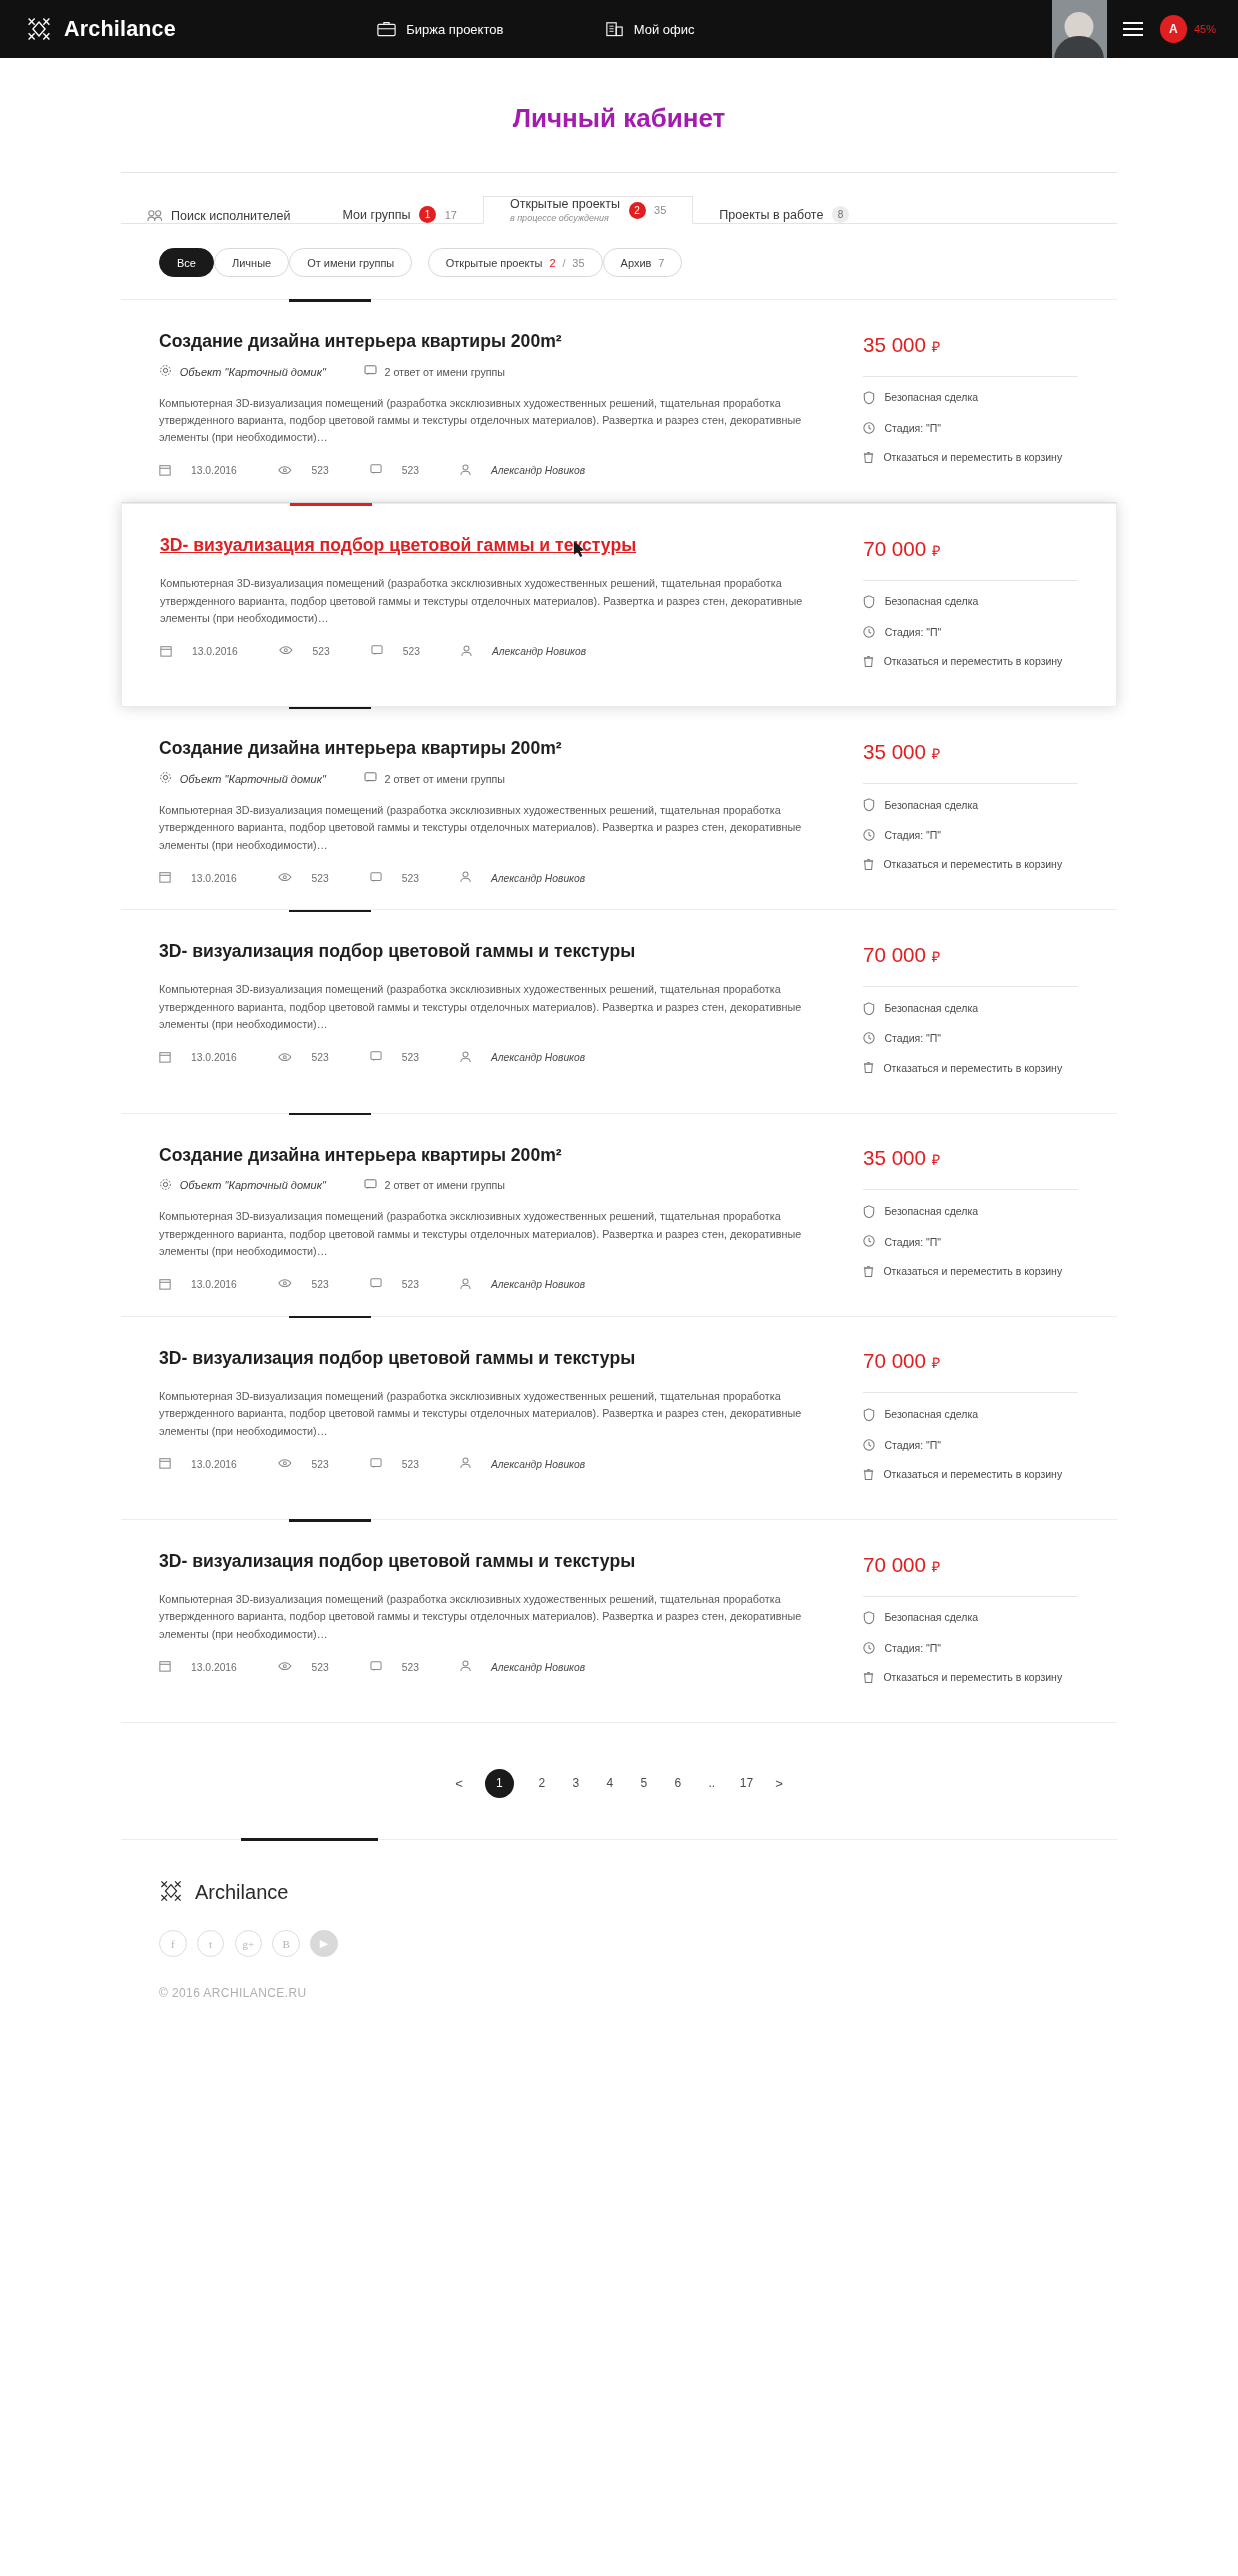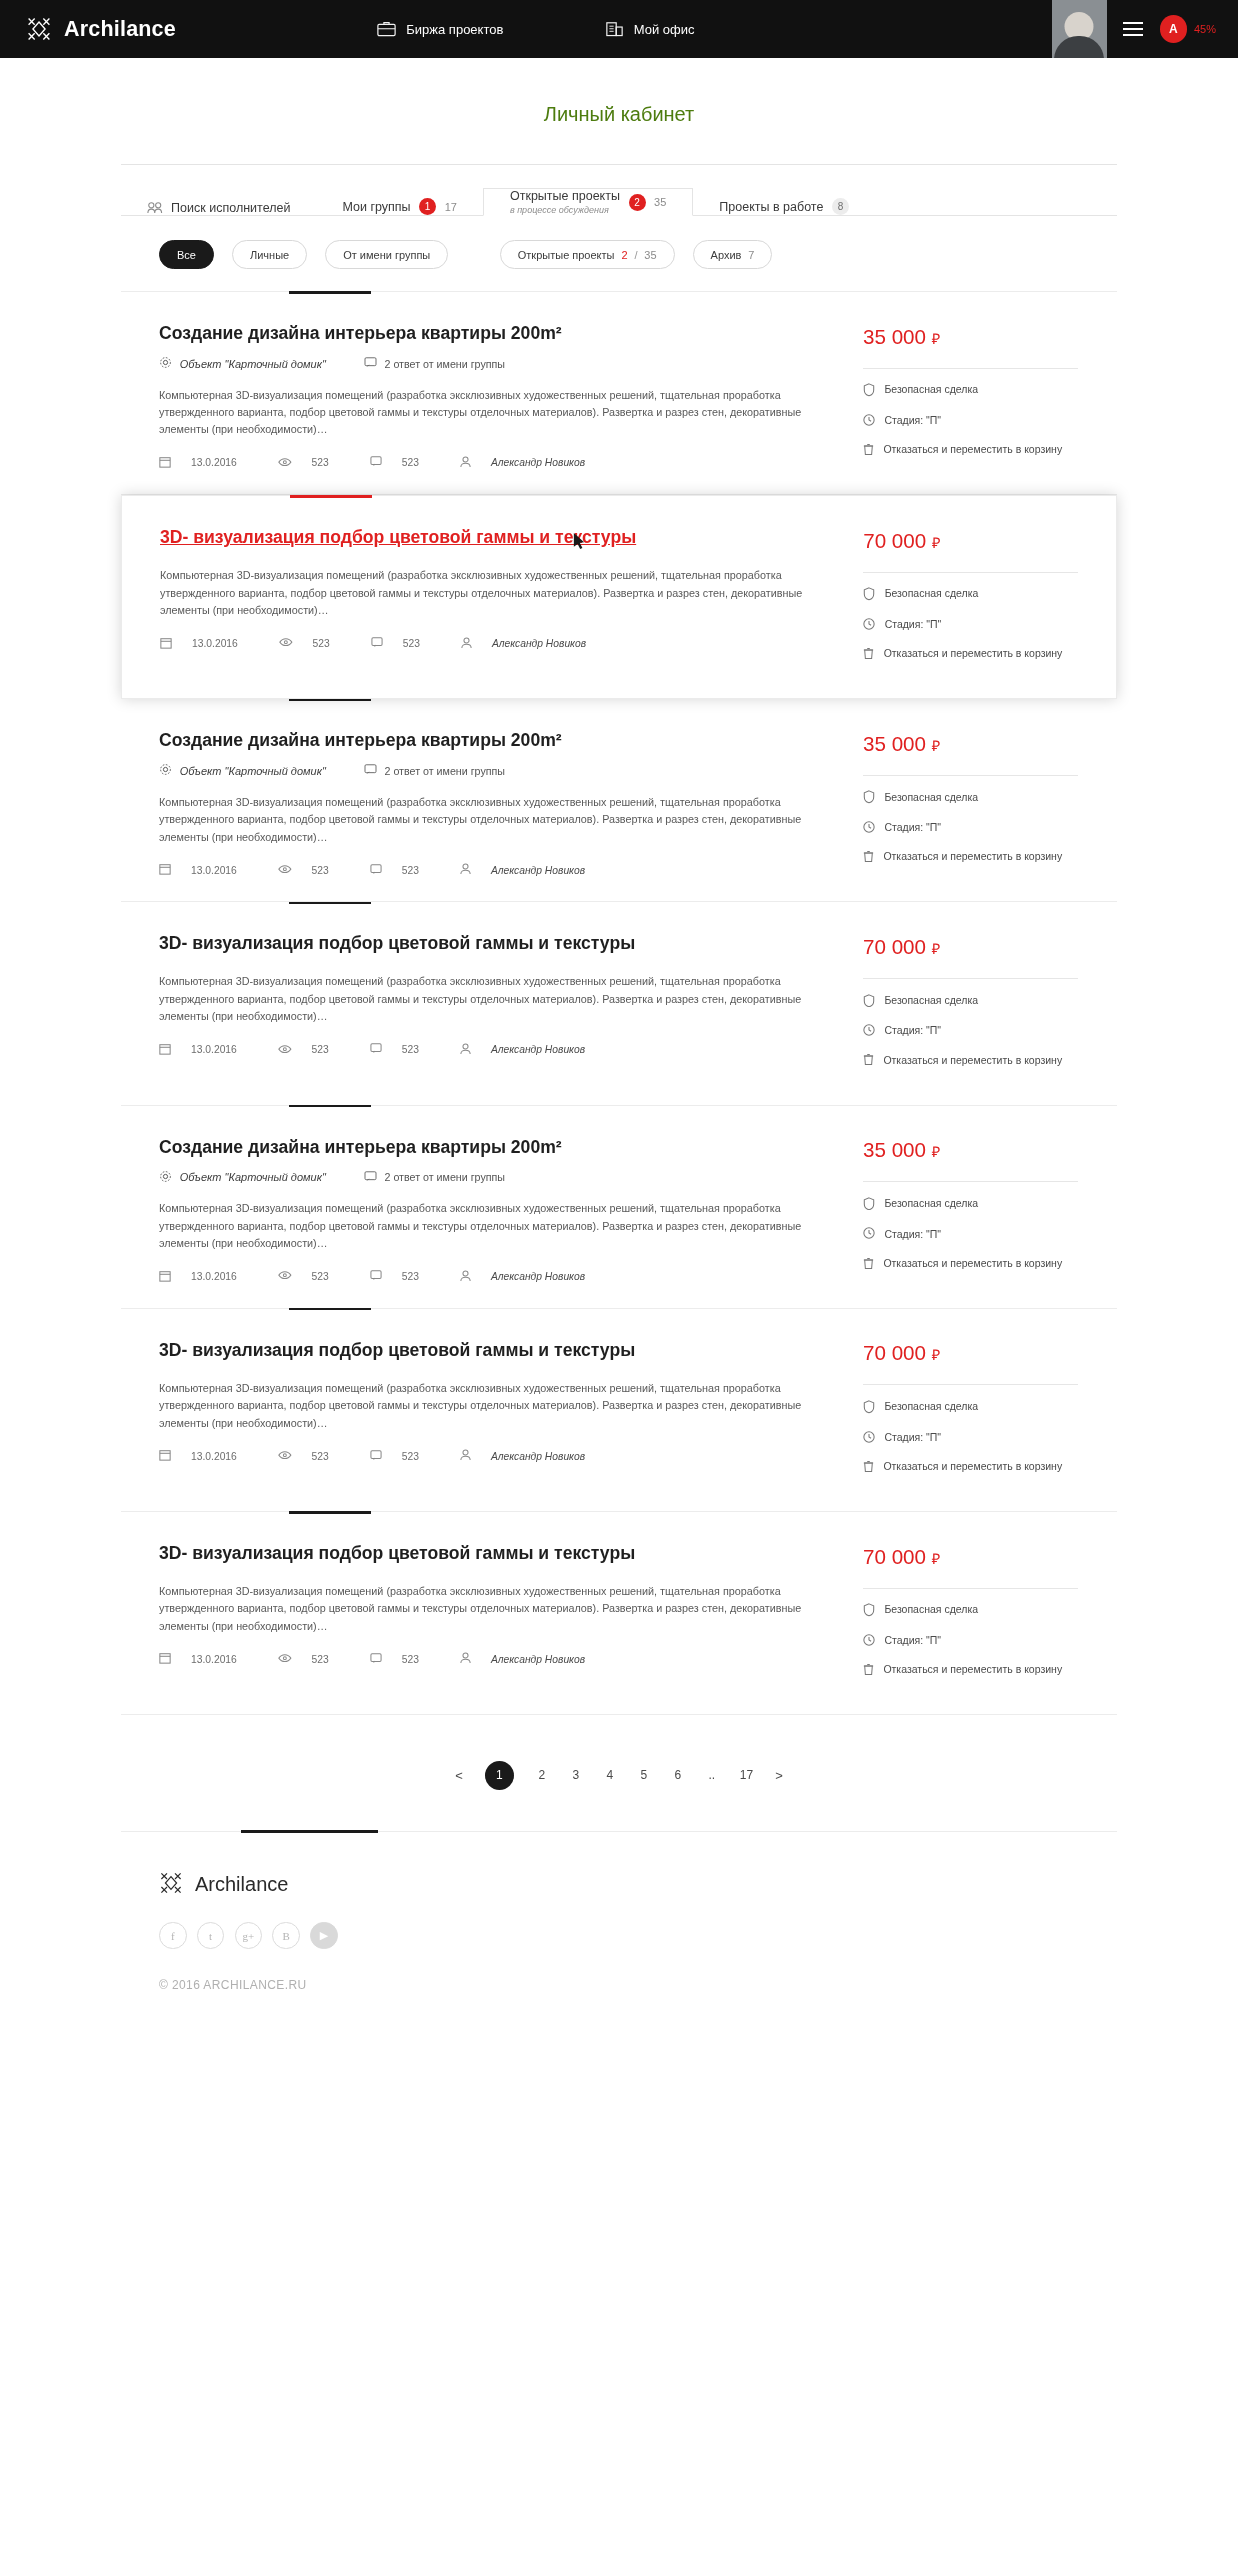--- a/index.html
+++ b/index.html
@@ -97,23 +97,23 @@
   
   .page-wrap {
     width: 996px;
     margin: 0 auto;
     background: #fff;
     position: relative;
     padding-bottom: 0;
   }
   .page-title {
     text-align: center;
-    font-size: 20px;
-    font-weight: normal;
-    color: #4d7c0f;
+    font-size: 26px;
+    font-weight: bold;
+    color: #a21caf;
     padding: 45px 0 38px;
   }
 
   
   .tabs {
     display: flex;
     align-items: flex-end;
     border-top: 0.9px solid #e4e4e4;
     border-bottom: 0.9px solid #e4e4e4;
     height: 52px;
@@ -162,21 +162,21 @@
     border-radius: 8.6px;
     display:inline-flex; align-items:center; justify-content:center;
     padding: 0 5.2px;
   }
   .count-plain { color:#8b8b8b; font-size: 11px; }
 
   
   .filters {
     display: flex;
     align-items: center;
-    gap: 18px;
+    gap: 0;
     padding: 24px 38px 22px;
     border-bottom: 0.9px solid #ececec;
   }
   .pill {
     border: 0.9px solid #d8d8d8;
     border-radius: 15.5px;
     height: 29px;
     display: inline-flex;
     align-items: center;
     justify-content: center;

